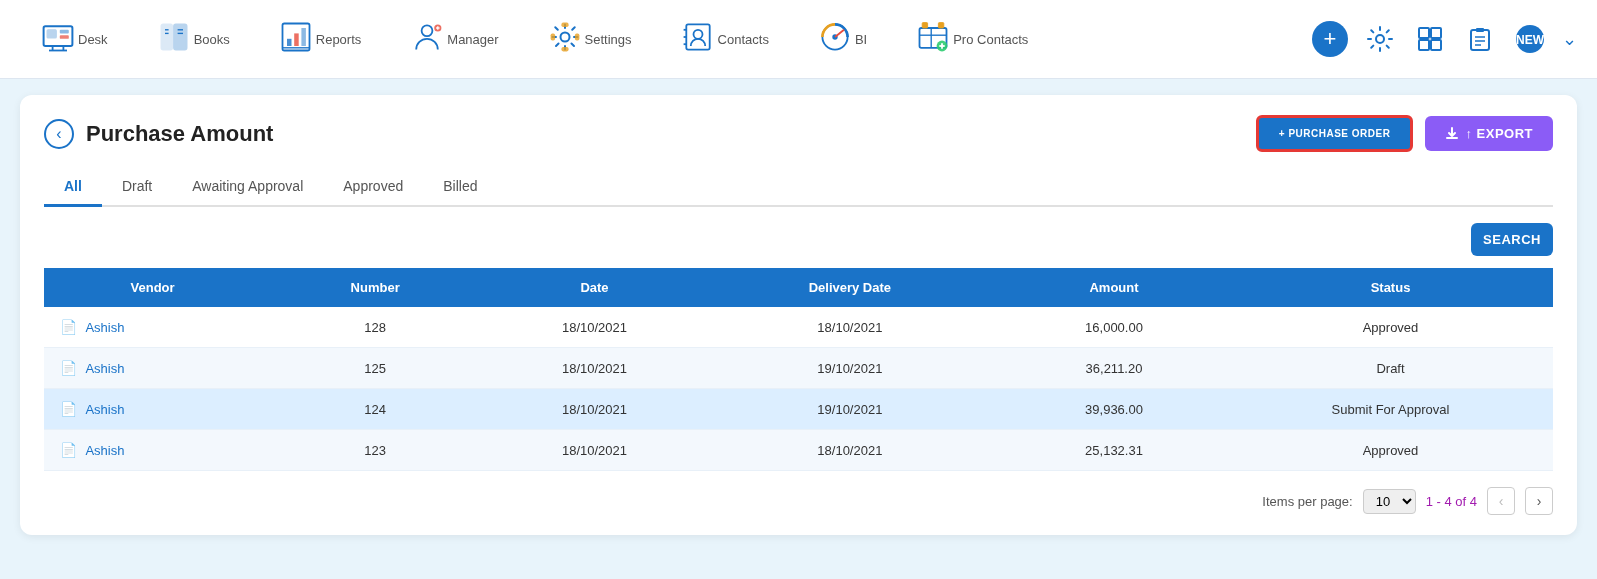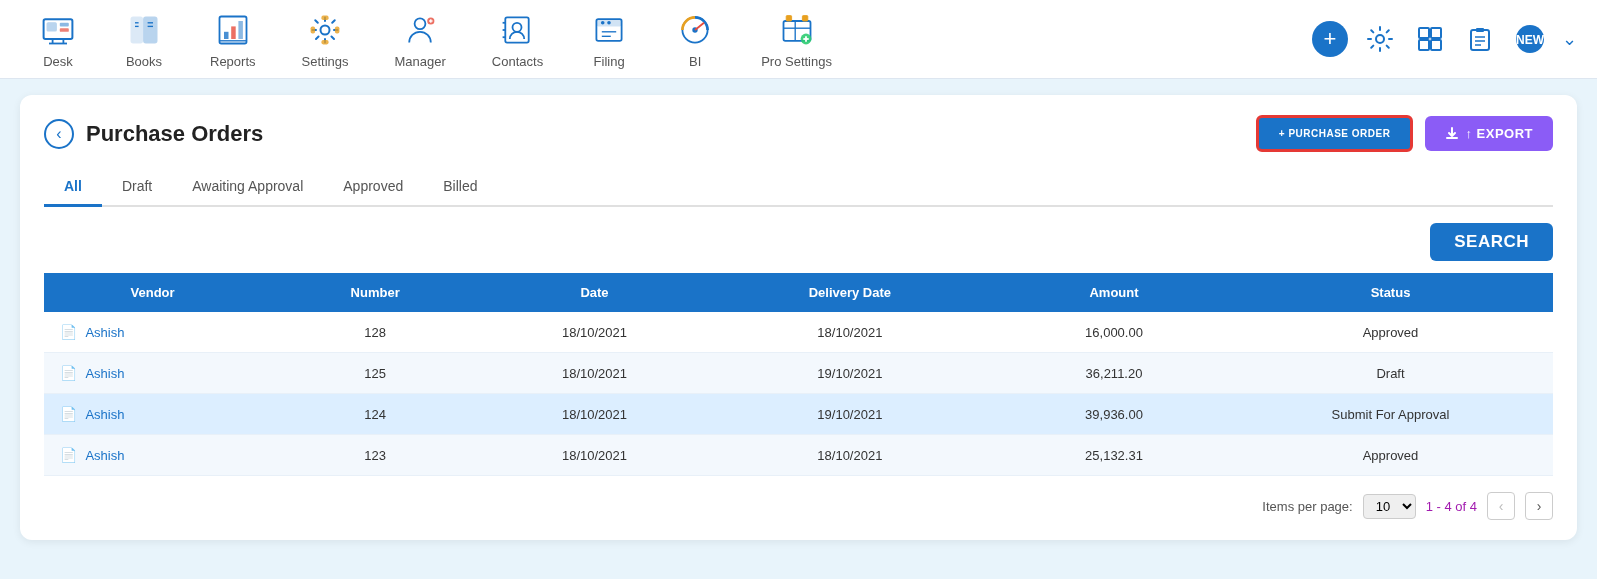--- a/index.html
+++ b/index.html
@@ -21,21 +21,21 @@
       border-bottom: 1px solid #dde6f0;
     }
     .nav-items {
       display: flex;
       align-items: center;
       gap: 10px;
       flex: 1;
     }
     .nav-item {
       display: flex;
-      flex-direction: column;
+      flex-direction: row;
       align-items: center;
       padding: 8px 18px;
       cursor: pointer;
       border-radius: 6px;
       transition: background 0.2s;
     }
     .nav-icon {
       width: 40px;
       height: 40px;
       display: flex;
@@ -179,23 +179,23 @@
     
     .search-row {
       display: flex;
       justify-content: flex-end;
       margin-bottom: 12px;
     }
     .btn-search {
       background: #1a73c8;
       color: white;
       border: none;
-      padding: 9px 24px;
+      padding: 9px 12px;
       border-radius: 6px;
-      font-size: 17px;
+      font-size: 13px;
       font-weight: 700;
       cursor: pointer;
       letter-spacing: 0.5px;
     }
 
     
     .data-table {
       width: 100%;
       border-collapse: collapse;
     }
@@ -316,71 +316,58 @@
           <rect x="26" y="10" width="5" height="20" fill="#1a73c8" opacity="0.5"></rect>
           <line x1="5" y1="32" x2="35" y2="32" stroke="#1a73c8" stroke-width="1.5"></line>
         </svg>
       </div>
       <span class="nav-label">Reports</span>
     </div>
 
     <div class="nav-item">
       <div class="nav-icon">
         <svg viewBox="0 0 40 40" fill="none" xmlns="http://www.w3.org/2000/svg">
+          <circle cx="20" cy="13" r="6" stroke="#1a73c8" stroke-width="2" fill="none"></circle>
+          <path d="M8 34c0-6.627 5.373-12 12-12s12 5.373 12 12" stroke="#1a73c8" stroke-width="2" fill="none"></path>
+          <circle cx="32" cy="10" r="4" fill="#e74c3c" opacity="0.8"></circle>
+          <line x1="30" y1="10" x2="34" y2="10" stroke="white" stroke-width="1.5"></line>
+          <line x1="32" y1="8" x2="32" y2="12" stroke="white" stroke-width="1.5"></line>
+        </svg>
+      </div>
+      <span class="nav-label">Manager</span>
+    </div>
+
+    <div class="nav-item">
+      <div class="nav-icon">
+        <svg viewBox="0 0 40 40" fill="none" xmlns="http://www.w3.org/2000/svg">
           <circle cx="20" cy="20" r="5" stroke="#1a73c8" stroke-width="2.2" fill="none"></circle>
           <path d="M20 6v4M20 30v4M6 20h4M30 20h4M9.17 9.17l2.83 2.83M27.17 27.17l2.83 2.83M30.83 9.17l-2.83 2.83M12.83 27.17l-2.83 2.83" stroke="#1a73c8" stroke-width="2.2" stroke-linecap="round"></path>
           <rect x="16" y="4" width="8" height="5" rx="2" fill="#e8a020" opacity="0.8"></rect>
           <rect x="16" y="31" width="8" height="5" rx="2" fill="#e8a020" opacity="0.8"></rect>
           <rect x="4" y="16" width="5" height="8" rx="2" fill="#e8a020" opacity="0.8"></rect>
           <rect x="31" y="16" width="5" height="8" rx="2" fill="#e8a020" opacity="0.8"></rect>
         </svg>
       </div>
       <span class="nav-label">Settings</span>
     </div>
 
     <div class="nav-item">
       <div class="nav-icon">
         <svg viewBox="0 0 40 40" fill="none" xmlns="http://www.w3.org/2000/svg">
-          <circle cx="20" cy="13" r="6" stroke="#1a73c8" stroke-width="2" fill="none"></circle>
-          <path d="M8 34c0-6.627 5.373-12 12-12s12 5.373 12 12" stroke="#1a73c8" stroke-width="2" fill="none"></path>
-          <circle cx="32" cy="10" r="4" fill="#e74c3c" opacity="0.8"></circle>
-          <line x1="30" y1="10" x2="34" y2="10" stroke="white" stroke-width="1.5"></line>
-          <line x1="32" y1="8" x2="32" y2="12" stroke="white" stroke-width="1.5"></line>
-        </svg>
-      </div>
-      <span class="nav-label">Manager</span>
-    </div>
-
-    <div class="nav-item">
-      <div class="nav-icon">
-        <svg viewBox="0 0 40 40" fill="none" xmlns="http://www.w3.org/2000/svg">
           <rect x="7" y="6" width="26" height="28" rx="2" stroke="#1a73c8" stroke-width="2" fill="none"></rect>
           <circle cx="20" cy="17" r="5" stroke="#1a73c8" stroke-width="2" fill="none"></circle>
           <path d="M12 30c0-4.418 3.582-8 8-8s8 3.582 8 8" stroke="#1a73c8" stroke-width="2" fill="none"></path>
           <line x1="4" y1="12" x2="7" y2="12" stroke="#1a73c8" stroke-width="2"></line>
           <line x1="4" y1="20" x2="7" y2="20" stroke="#1a73c8" stroke-width="2"></line>
           <line x1="4" y1="28" x2="7" y2="28" stroke="#1a73c8" stroke-width="2"></line>
         </svg>
       </div>
       <span class="nav-label">Contacts</span>
     </div>
 
-    <div class="nav-item">
-      <div class="nav-icon">
-        <svg viewBox="0 0 40 40" fill="none" xmlns="http://www.w3.org/2000/svg">
-          <rect x="6" y="8" width="28" height="24" rx="2" stroke="#1a73c8" stroke-width="2" fill="none"></rect>
-          <rect x="6" y="8" width="28" height="8" rx="2" fill="#1a73c8" opacity="0.2"></rect>
-          <circle cx="13" cy="12" r="2" fill="#1a73c8"></circle>
-          <circle cx="20" cy="12" r="2" fill="#1a73c8"></circle>
-          <line x1="12" y1="22" x2="28" y2="22" stroke="#1a73c8" stroke-width="1.5"></line>
-          <line x1="12" y1="27" x2="22" y2="27" stroke="#1a73c8" stroke-width="1.5"></line>
-        </svg>
-      </div>
-      <span class="nav-label">Filing</span>
-    </div>
 
     <div class="nav-item">
       <div class="nav-icon">
         <svg viewBox="0 0 40 40" fill="none" xmlns="http://www.w3.org/2000/svg">
           <circle cx="20" cy="20" r="14" stroke="#1a73c8" stroke-width="2" fill="none"></circle>
           <path d="M20 6 A14 14 0 0 1 34 20" stroke="#1a73c8" stroke-width="3" fill="none"></path>
           <circle cx="20" cy="20" r="3" fill="#1a73c8"></circle>
           <line x1="20" y1="20" x2="30" y2="12" stroke="#e74c3c" stroke-width="2"></line>
           <path d="M6 20 A14 14 0 0 1 20 6" stroke="#e8a020" stroke-width="3" fill="none"></path>
         </svg>
@@ -394,21 +381,21 @@
           <rect x="5" y="10" width="30" height="22" rx="2" stroke="#1a73c8" stroke-width="2" fill="none"></rect>
           <line x1="5" y1="18" x2="35" y2="18" stroke="#1a73c8" stroke-width="1.5"></line>
           <line x1="18" y1="10" x2="18" y2="32" stroke="#1a73c8" stroke-width="1.5"></line>
           <rect x="8" y="4" width="6" height="6" rx="1" fill="#e8a020" stroke="#e8a020" stroke-width="1"></rect>
           <rect x="26" y="4" width="6" height="6" rx="1" fill="#e8a020" stroke="#e8a020" stroke-width="1"></rect>
           <circle cx="30" cy="30" r="6" fill="#2ecc71" opacity="0.9"></circle>
           <line x1="30" y1="27" x2="30" y2="33" stroke="white" stroke-width="2"></line>
           <line x1="27" y1="30" x2="33" y2="30" stroke="white" stroke-width="2"></line>
         </svg>
       </div>
-      <span class="nav-label">Pro Settings</span>
+      <span class="nav-label">Pro Contacts</span>
     </div>
   </div>
 
   <div class="nav-right">
     <div class="nav-right-btn" style="background: #1a73c8; font-size:22px; font-weight:300;">+</div>
     <div class="nav-right-icon">
       <svg width="28" height="28" viewBox="0 0 28 28" fill="none">
           <circle cx="14" cy="14" r="4" stroke="#1a73c8" stroke-width="2"></circle>
           <path d="M14 2v3M14 23v3M2 14h3M23 14h3M5.22 5.22l2.12 2.12M20.66 20.66l2.12 2.12M22.78 5.22l-2.12 2.12M7.34 20.66l-2.12 2.12" stroke="#1a73c8" stroke-width="2" stroke-linecap="round"></path>
         </svg>
@@ -439,21 +426,21 @@
     <div class="nav-chevron">⌄</div>
   </div>
 </nav>
 
 <div class="main-area">
   <div class="content-card">
 
     <div class="card-header">
       <div class="card-title-row">
         <div class="back-btn">‹</div>
-        <h1 class="card-title">Purchase Orders</h1>
+        <h1 class="card-title">Purchase Amount</h1>
       </div>
       <div class="header-buttons">
         <button class="btn-purchase-order">+ PURCHASE ORDER</button>
         <button class="btn-export">
           <svg width="14" height="14" viewBox="0 0 14 14" fill="none">
               <path d="M7 1v8M4 6l3 3 3-3M2 11h10" stroke="white" stroke-width="2" stroke-linecap="round"></path>
             </svg>
           <span>↑ EXPORT</span>
         </button>
       </div>

